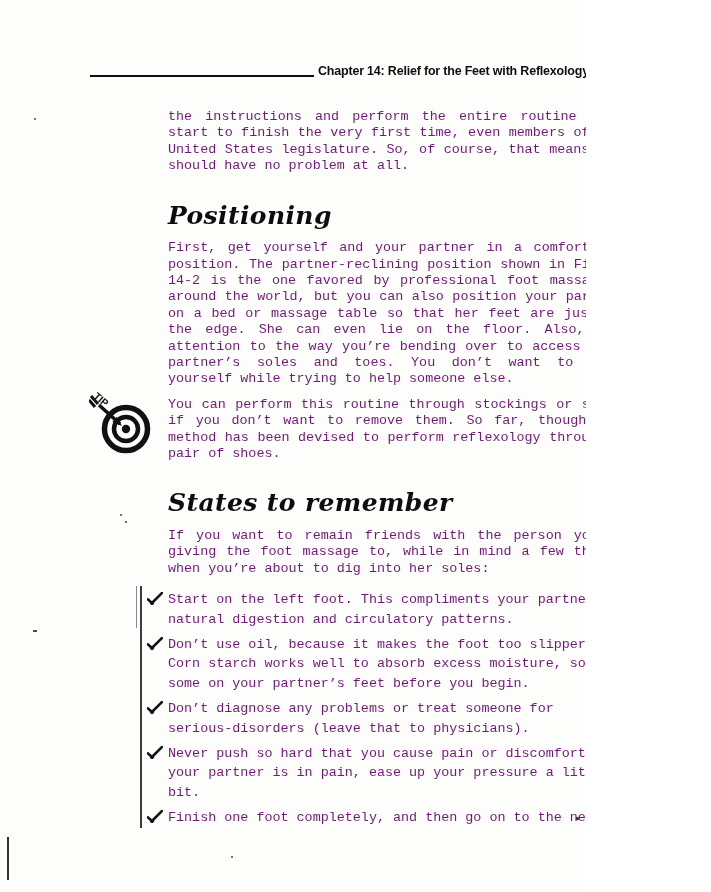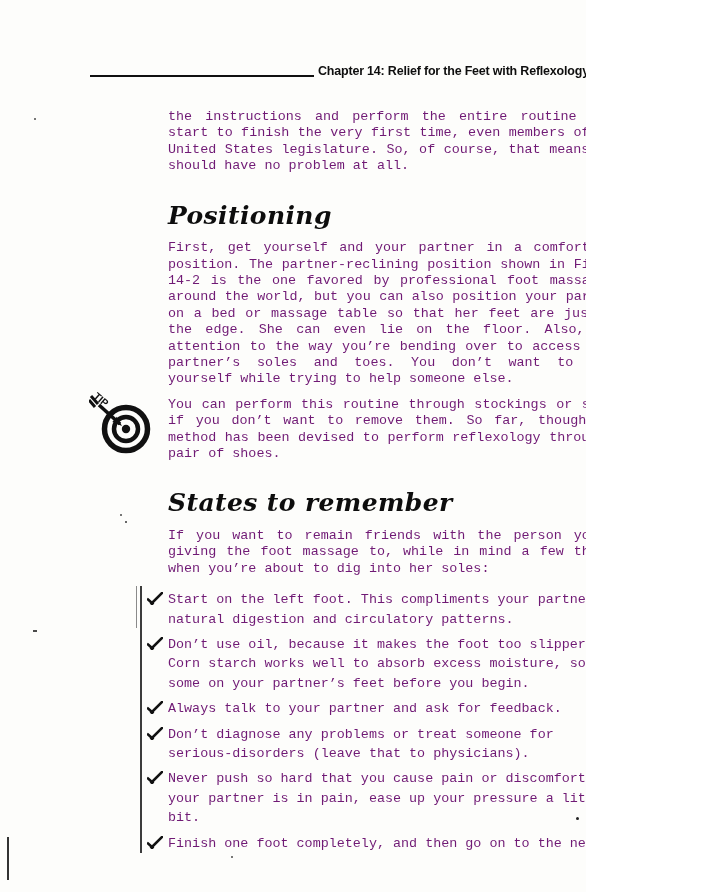--- a/index.html
+++ b/index.html
@@ -117,28 +117,20 @@
 
       <li>
         <span class="check-icon">
           <svg viewBox="0 0 16 13" width="16" height="13">
               <path d="M1 7.5 L5.5 11.5 M4.5 11.5 L15 1" stroke="#111" stroke-width="2.6" fill="none" stroke-linecap="square"></path>
             </svg>
         </span>
         <span class="para">Don’t use oil, because it makes the foot too slippery. Corn starch works well to absorb excess moisture, so rub some on your partner’s feet before you begin.</span>
       </li>
 
-      <li>
-        <span class="check-icon">
-          <svg viewBox="0 0 16 13" width="16" height="13">
-              <path d="M1 7.5 L5.5 11.5 M4.5 11.5 L15 1" stroke="#111" stroke-width="2.6" fill="none" stroke-linecap="square"></path>
-            </svg>
-        </span>
-        <span class="para">Always talk to your partner and ask for feedback.</span>
-      </li>
 
       <li>
         <span class="check-icon">
           <svg viewBox="0 0 16 13" width="16" height="13">
               <path d="M1 7.5 L5.5 11.5 M4.5 11.5 L15 1" stroke="#111" stroke-width="2.6" fill="none" stroke-linecap="square"></path>
             </svg>
         </span>
         <span class="para">Don’t diagnose any problems or treat someone for serious-disorders (leave that to physicians).</span>
       </li>
 

